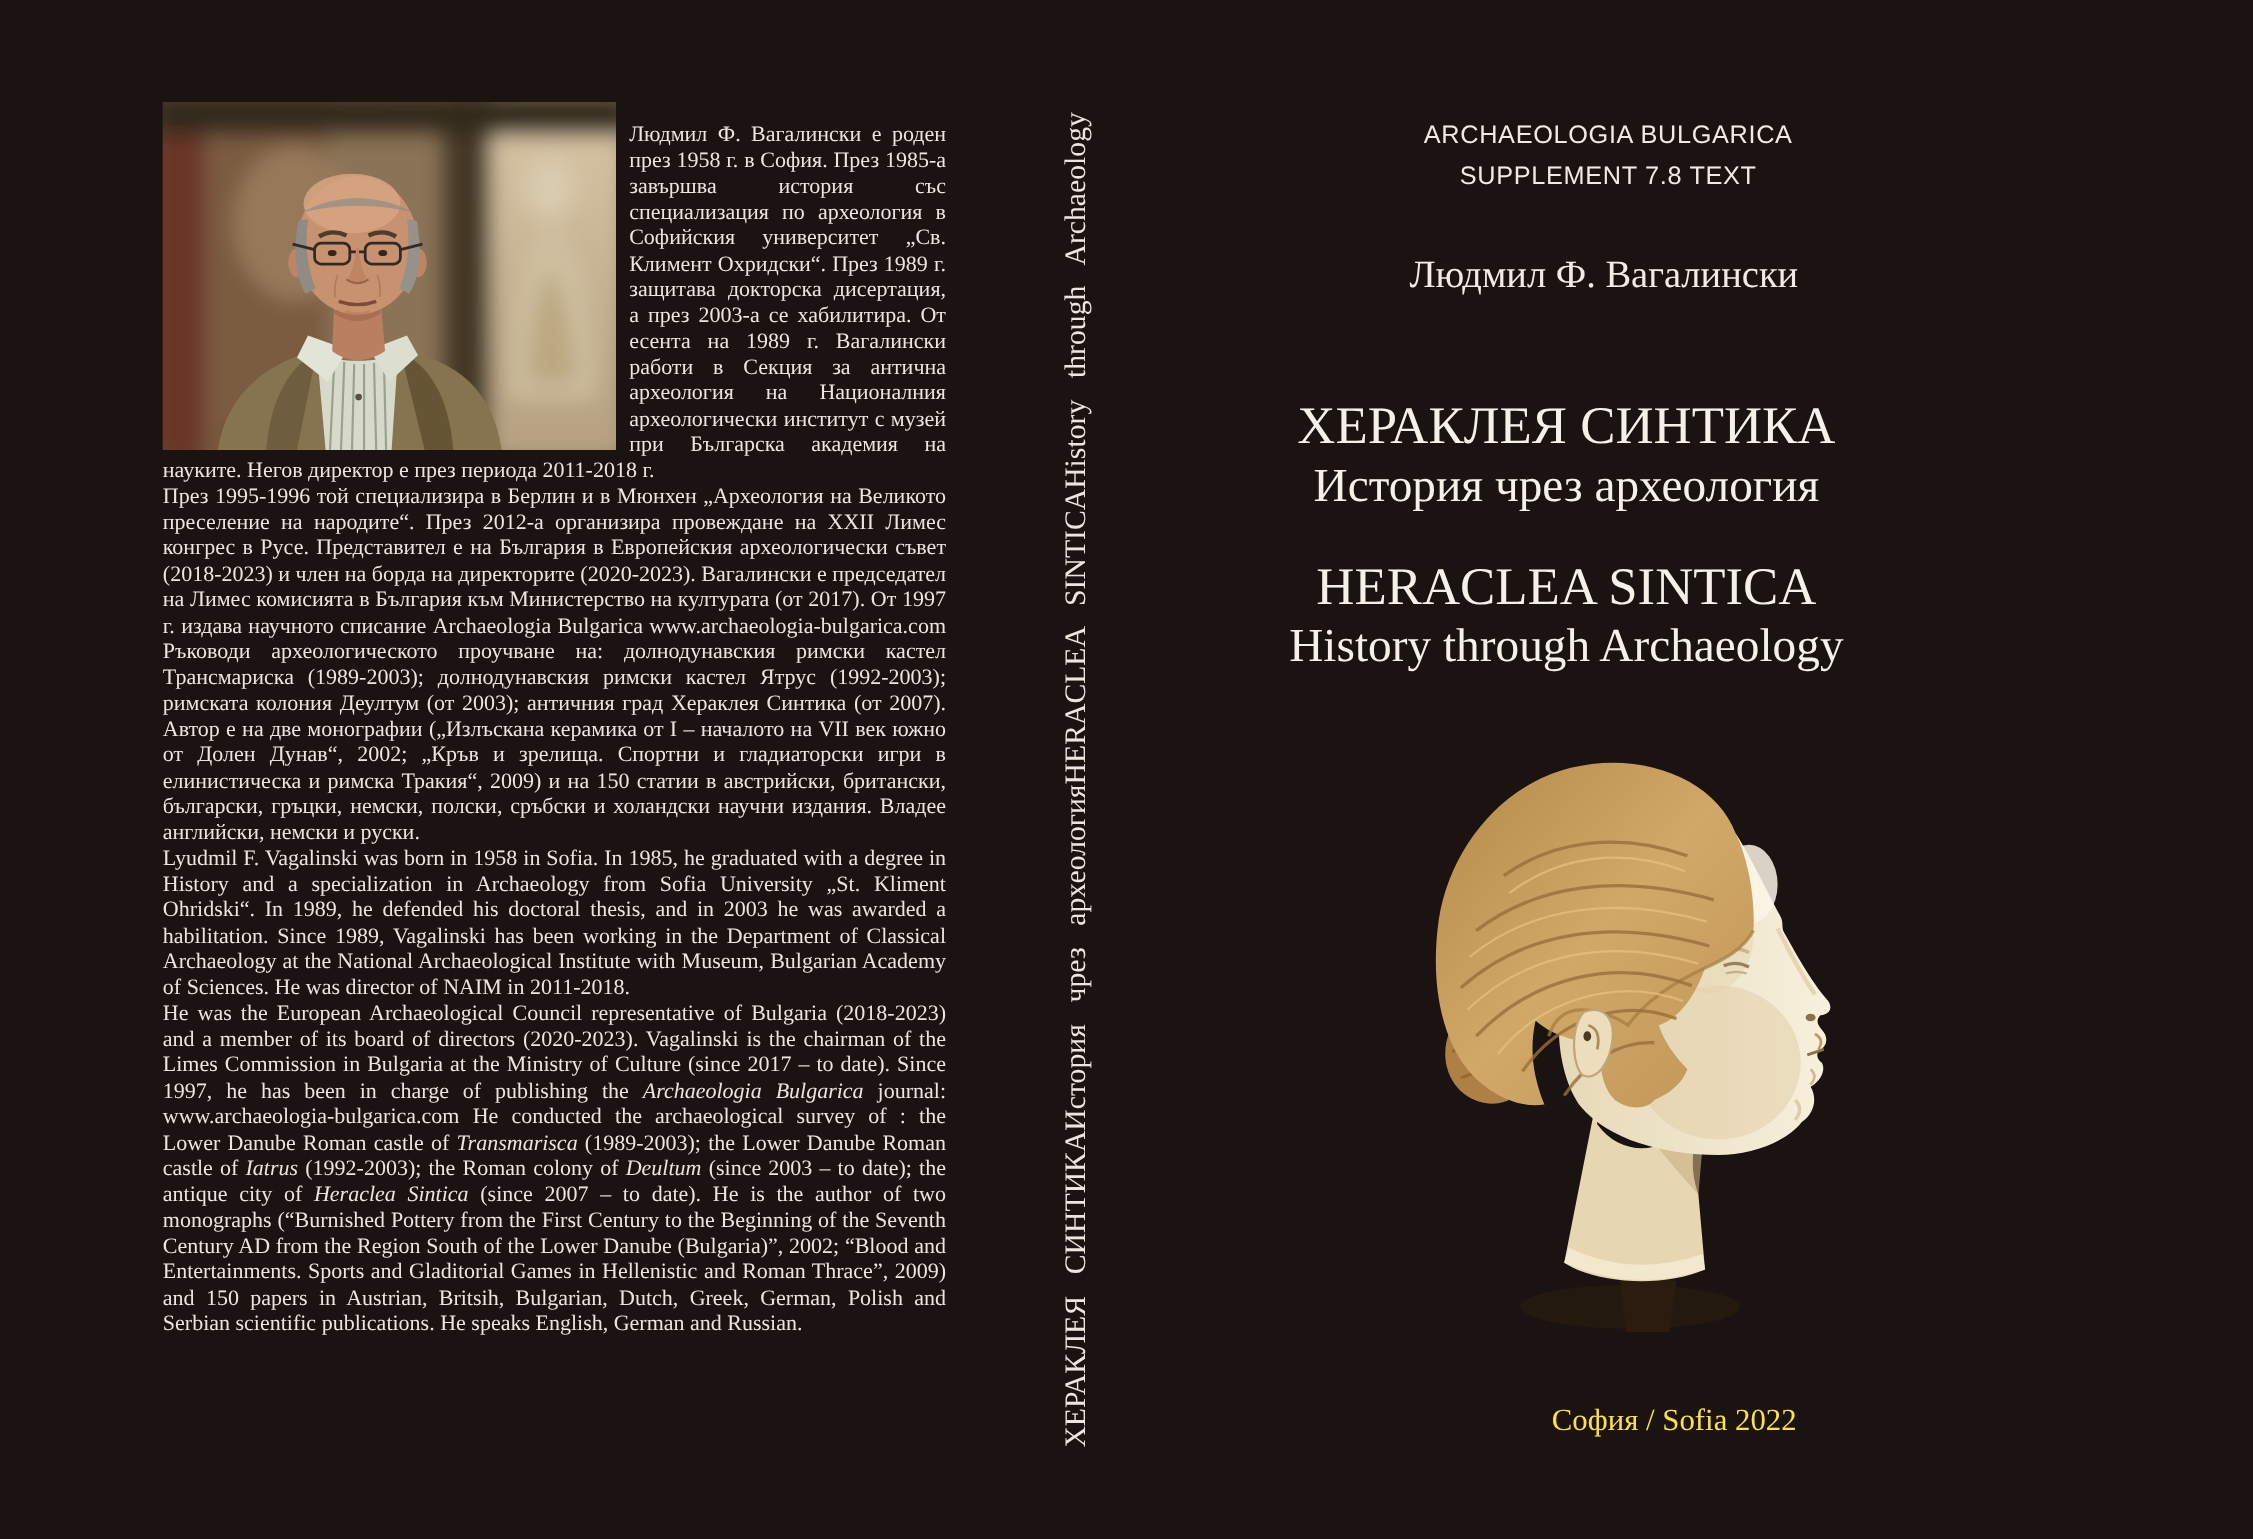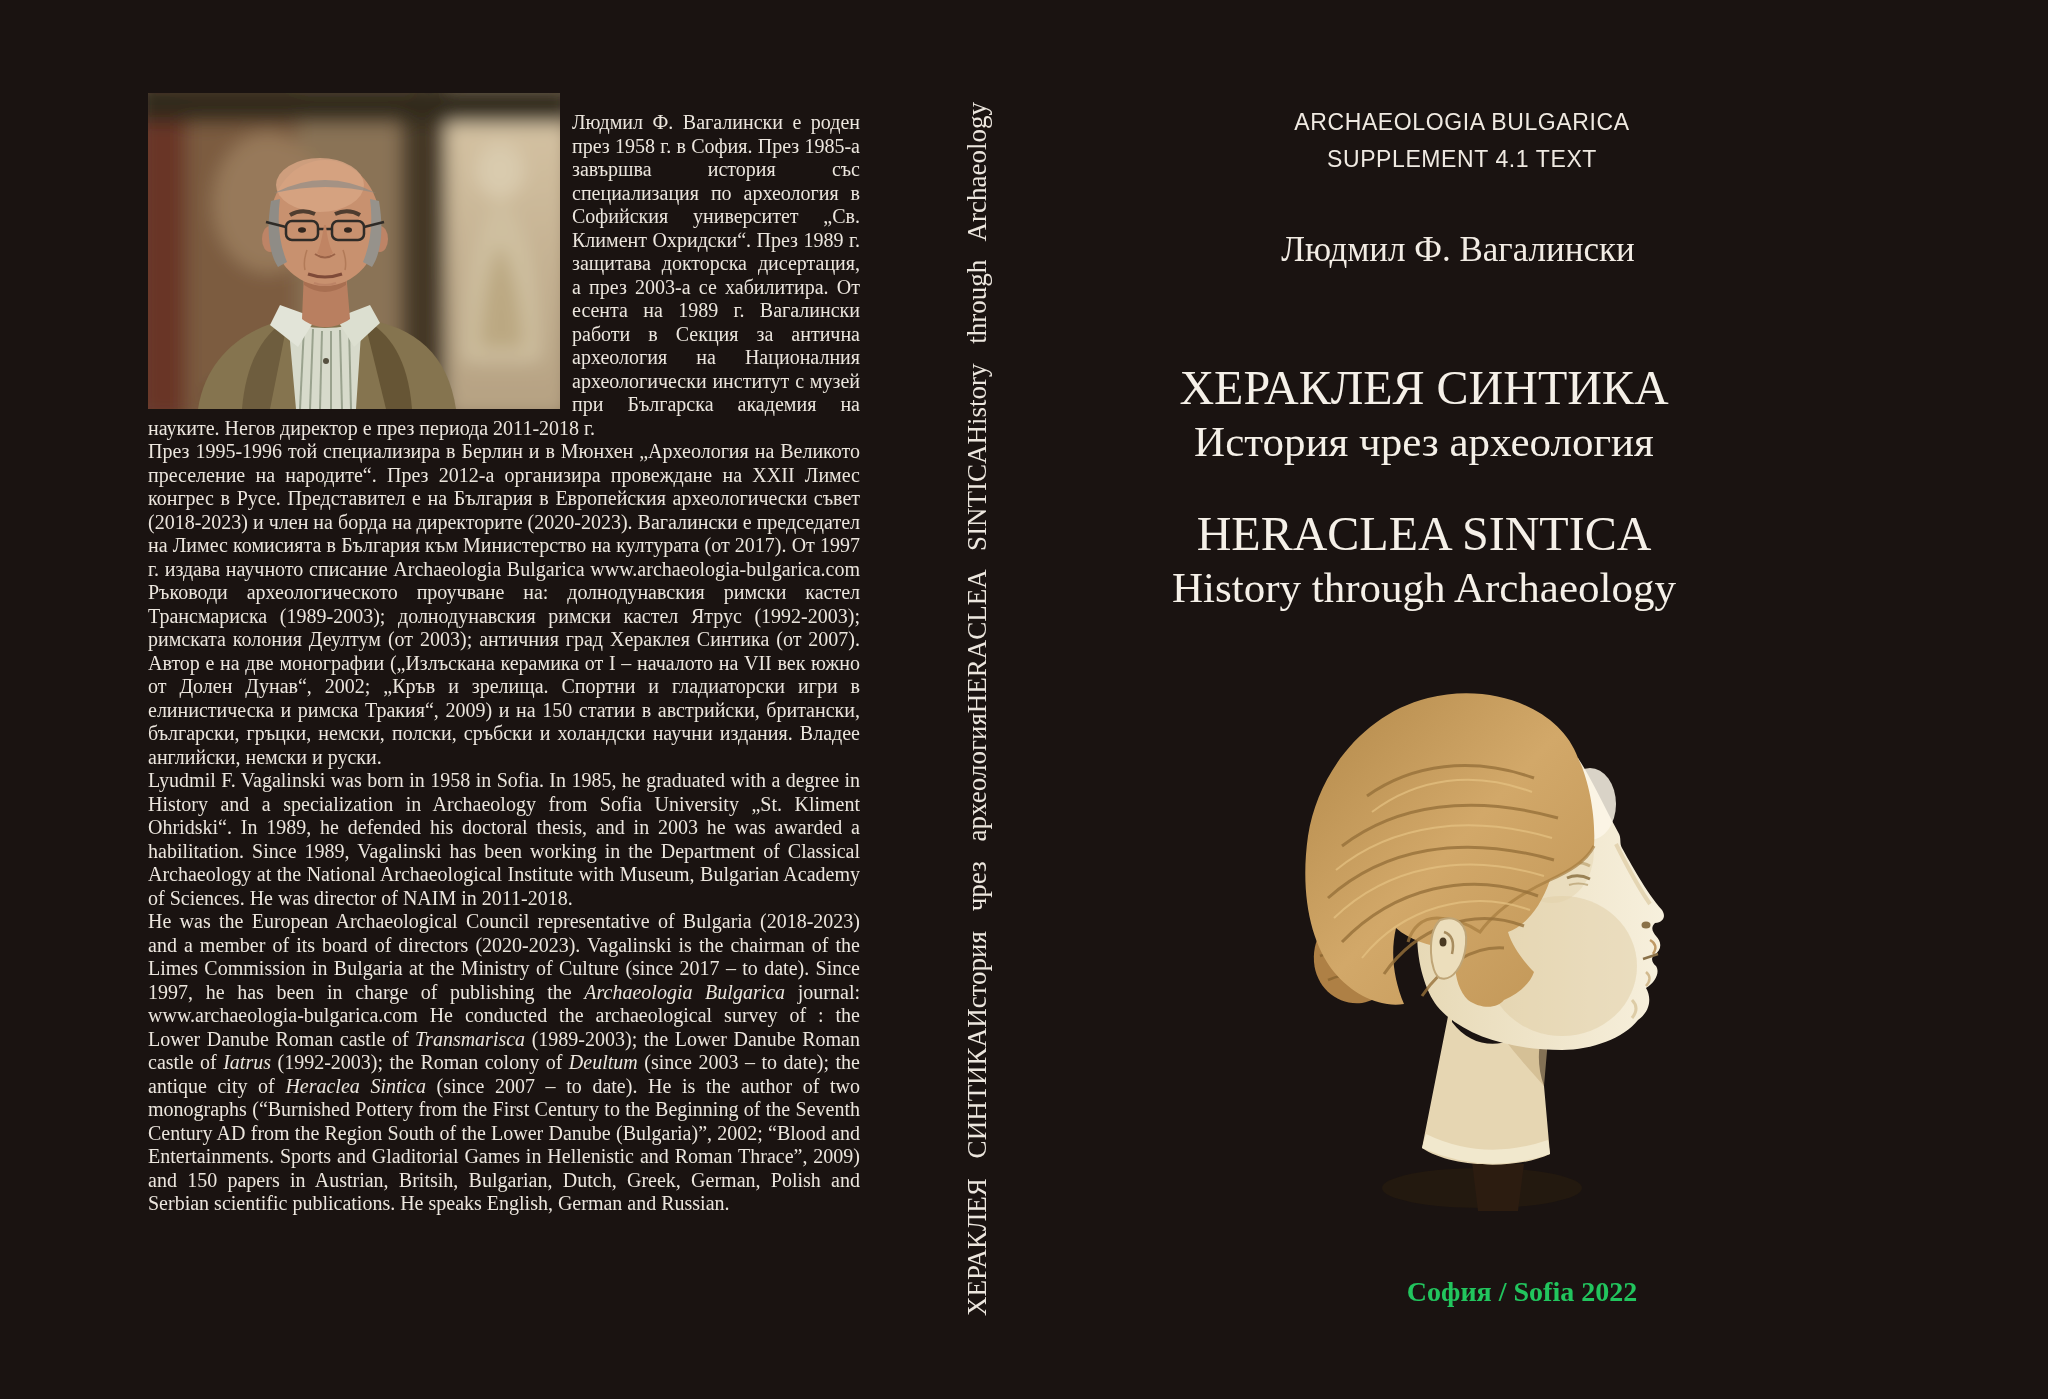--- a/index.html
+++ b/index.html
@@ -44,21 +44,21 @@
   .titleblock{
     position:absolute;left:1424px;top:360px;transform:translateX(-50%);
     text-align:center;color:#f5f0e8;white-space:nowrap;
   }
   .title-lg{font-size:48px;line-height:56px;}
   .title-md{font-size:43px;line-height:52px;}
   .tspacer{height:38px;}
   .sculpture{position:absolute;left:1272px;top:666px;width:408px;height:560px;}
   .imprint{
     position:absolute;left:1522px;top:1276px;transform:translateX(-50%);
-    font-size:28px;color:#22c55e;white-space:nowrap;font-weight:bold;
+    font-size:28px;color:#fde047;white-space:nowrap;
   }
 </style>
 </head>
 <body>
 
 <div class="cover">
 
   <section>
     <div class="bio">
       <div class="photo">
@@ -142,21 +142,21 @@
   <div class="spine">
     <span>ХЕРАКЛЕЯ СИНТИКА</span>
     <span>История чрез археология</span>
     <span>HERACLEA SINTICA</span>
     <span>History through Archaeology</span>
   </div>
 
   <section>
     <div class="series">
       <div>ARCHAEOLOGIA BULGARICA</div>
-      <div>SUPPLEMENT 4.1 TEXT</div>
+      <div>SUPPLEMENT 7.8 TEXT</div>
     </div>
 
     <div class="authors">
       <div>Людмил Ф. Вагалински</div>
     </div>
 
     <div class="titleblock">
       <div class="title-lg">ХЕРАКЛЕЯ СИНТИКА</div>
       <div class="title-md">История чрез археология</div>
       <div class="tspacer"></div>

